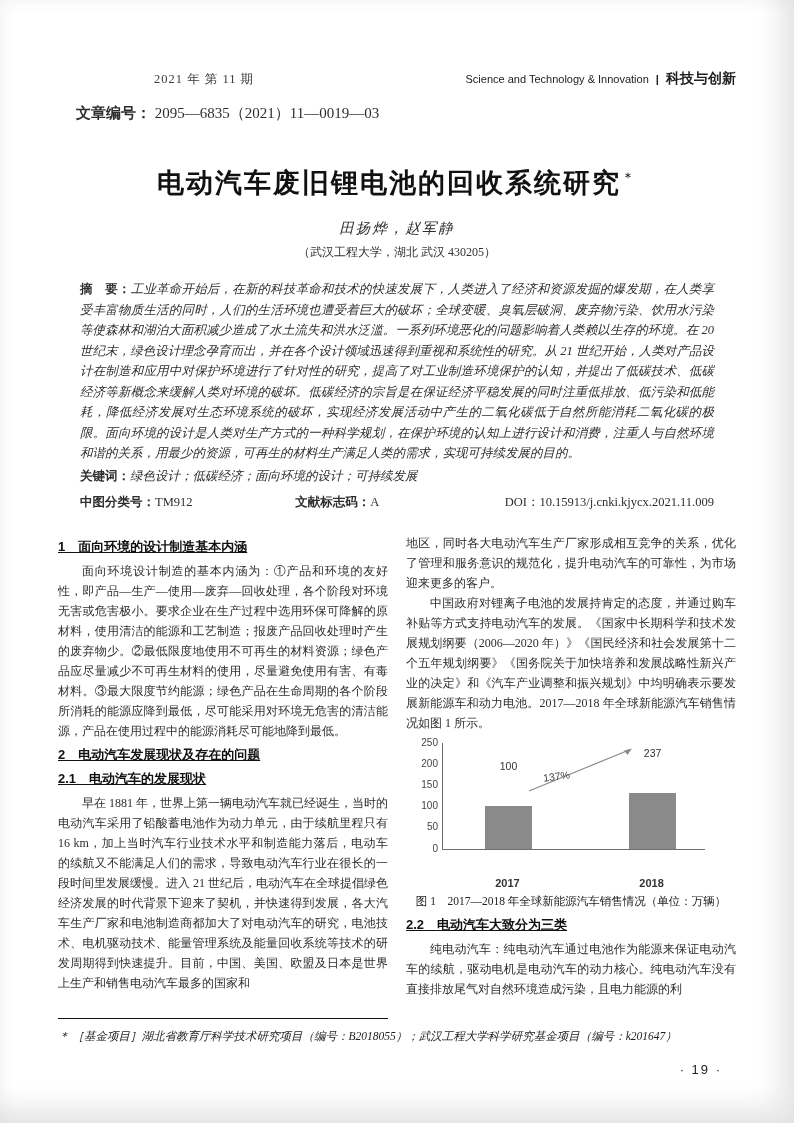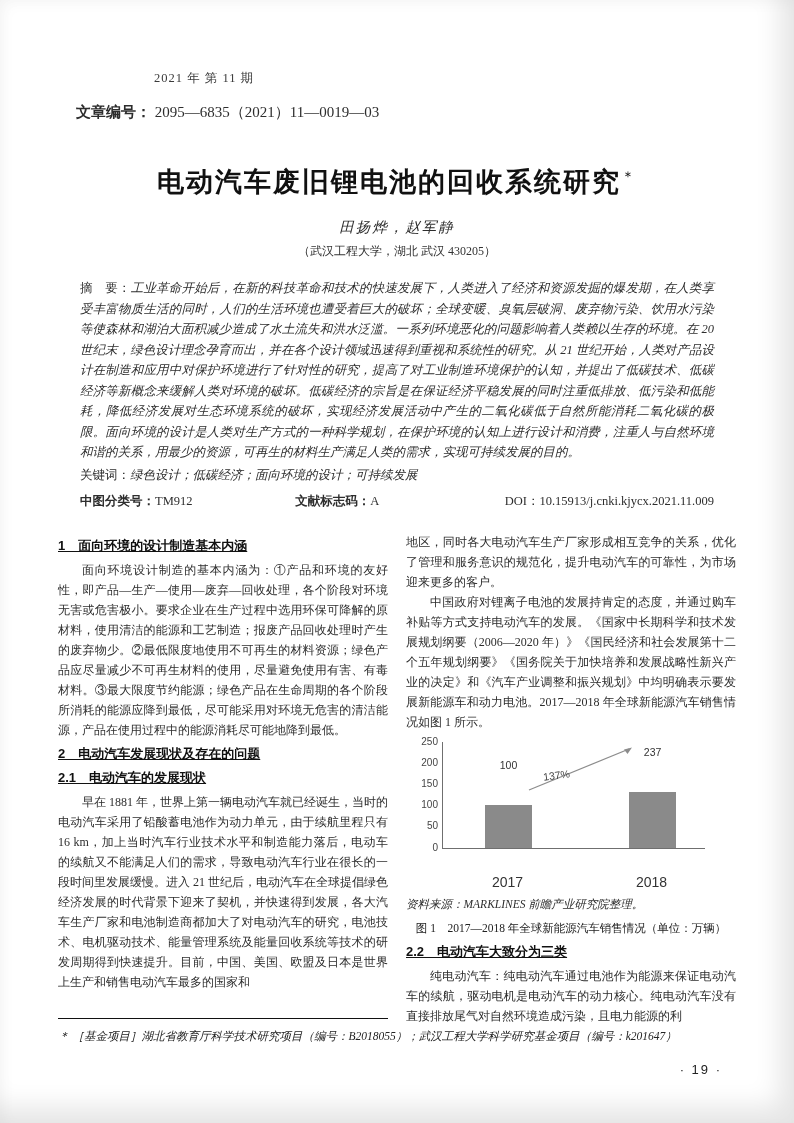--- a/index.html
+++ b/index.html
@@ -25,21 +25,21 @@
 
   
   .title{margin-top:42px;text-align:center;font-size:27px;font-weight:bold;
          font-family:"Liberation Sans","DejaVu Sans",sans-serif;letter-spacing:2px;color:#111;}
   .title sup{font-size:14px;font-weight:normal;}
   .authors{margin-top:18px;text-align:center;font-size:14.5px;font-style:italic;letter-spacing:2px;}
   .affil{margin-top:6px;text-align:center;font-size:12px;color:#333;}
 
   
   .abstract{margin:18px 22px 0 22px;font-size:12.5px;line-height:20.5px;text-align:justify;font-style:italic;}
-  .abstract .lbl,.kw .lbl{font-weight:normal;font-style:normal;font-family:"Liberation Sans",sans-serif;}
+  .abstract .lbl,.kw .lbl{font-weight:bold;font-style:normal;font-family:"Liberation Sans",sans-serif;}
   .kw{margin:2px 22px 0 22px;font-size:12.5px;line-height:20px;font-style:italic;}
   .meta{display:flex;margin:8px 22px 0 22px;font-size:12.5px;}
   .meta .item{white-space:nowrap;}
   .meta .i1{width:228px;}
   .meta .i2{width:222px;}
   .meta .lbl{font-weight:bold;font-family:"Liberation Sans",sans-serif;}
 
   
   .cols{display:flex;gap:18px;margin-top:22px;}
   .col{width:330px;font-size:12px;line-height:20px;text-align:justify;}
@@ -58,42 +58,47 @@
   .plot{position:relative;width:262px;height:106px;border-left:1.5px solid #6f6f6f;border-bottom:1.5px solid #6f6f6f;}
   .bar-group{position:absolute;bottom:0;height:100%;display:flex;flex-direction:column;
              justify-content:flex-end;align-items:center;gap:29px;}
   .bg1{left:16%;width:18%;}
   .bg2{left:71%;width:18%;}
   .bar{width:100%;background:#8a8a8a;}
   .bar-value{font-size:10.5px;color:#333;font-family:"Liberation Sans",sans-serif;margin-bottom:1px;}
   .arrow-svg{position:absolute;left:0;top:0;width:100%;height:100%;overflow:visible;}
   .anno{position:absolute;left:38%;top:22%;font-size:10.5px;color:#444;
         font-family:"Liberation Sans",sans-serif;transform:rotate(-8deg);}
-  .xlabels{position:relative;margin-left:36px;width:262px;height:16px;font-size:14px;
-           color:#333;font-family:"Liberation Sans",sans-serif;}
+  .xlabels{position:relative;margin-left:36px;width:262px;height:16px;font-size:11px;
+           color:#333;font-family:"Liberation Sans",sans-serif;font-weight:bold;}
   .xlabels span{position:absolute;top:2px;text-align:center;}
   .xl1{left:16%;width:18%;}
   .xl2{left:71%;width:18%;}
   .fig-source{margin-top:8px;font-size:11.5px;font-style:italic;text-indent:0;}
   .fig-caption{margin-top:4px;font-size:11.5px;text-align:center;color:#222;}
 
   
   .footnote-area{position:absolute;left:58px;top:1018px;width:678px;}
   .fn-rule{width:330px;border-top:1.6px solid #111;}
   .fn-text{margin-top:10px;font-size:11.5px;font-style:italic;color:#222;}
   .page-num{position:absolute;right:14px;top:44px;font-size:13px;letter-spacing:2px;
             font-family:"Liberation Sans",sans-serif;color:#222;}
 </style>
 </head>
 <body>
 
 <div class="page">
 
   <div class="hdr">
     <span class="hdr-issue">2021 年 第 11 期</span>
+    <span class="hdr-journal">
+      <span>Science and Technology &amp; Innovation</span>
+      <span class="sep">|</span>
+      <span class="cn">科技与创新</span>
+    </span>
   </div>
 
   <div class="article-no">
     <span class="lbl">文章编号：</span>
     <span>2095—6835（2021）11—0019—03</span>
   </div>
 
   <div class="title">
     <span>电动汽车废旧锂电池的回收系统研究</span><sup>＊</sup>
   </div>
@@ -151,21 +156,20 @@
               <span class="bar-value">237</span>
               <div class="bar" style="height: 94.8%; background: rgb(138, 138, 138);"></div>
             </div>
             <span class="anno">137%</span>
           </div>
         </div>
         <div class="xlabels">
           <span class="xl1">2017</span>
           <span class="xl2">2018</span>
         </div>
-        <p class="para fig-source">资料来源：MARKLINES 前瞻产业研究院整理。</p>
         <div class="fig-caption">图 1　2017—2018 年全球新能源汽车销售情况（单位：万辆）</div>
       </div>
 
       <h3 class="sec">2.2　电动汽车大致分为三类</h3>
       <p class="para">纯电动汽车：纯电动汽车通过电池作为能源来保证电动汽车的续航，驱动电机是电动汽车的动力核心。纯电动汽车没有直接排放尾气对自然环境造成污染，且电力能源的利</p>
     </div>
 
   </div>
 </div>
 

